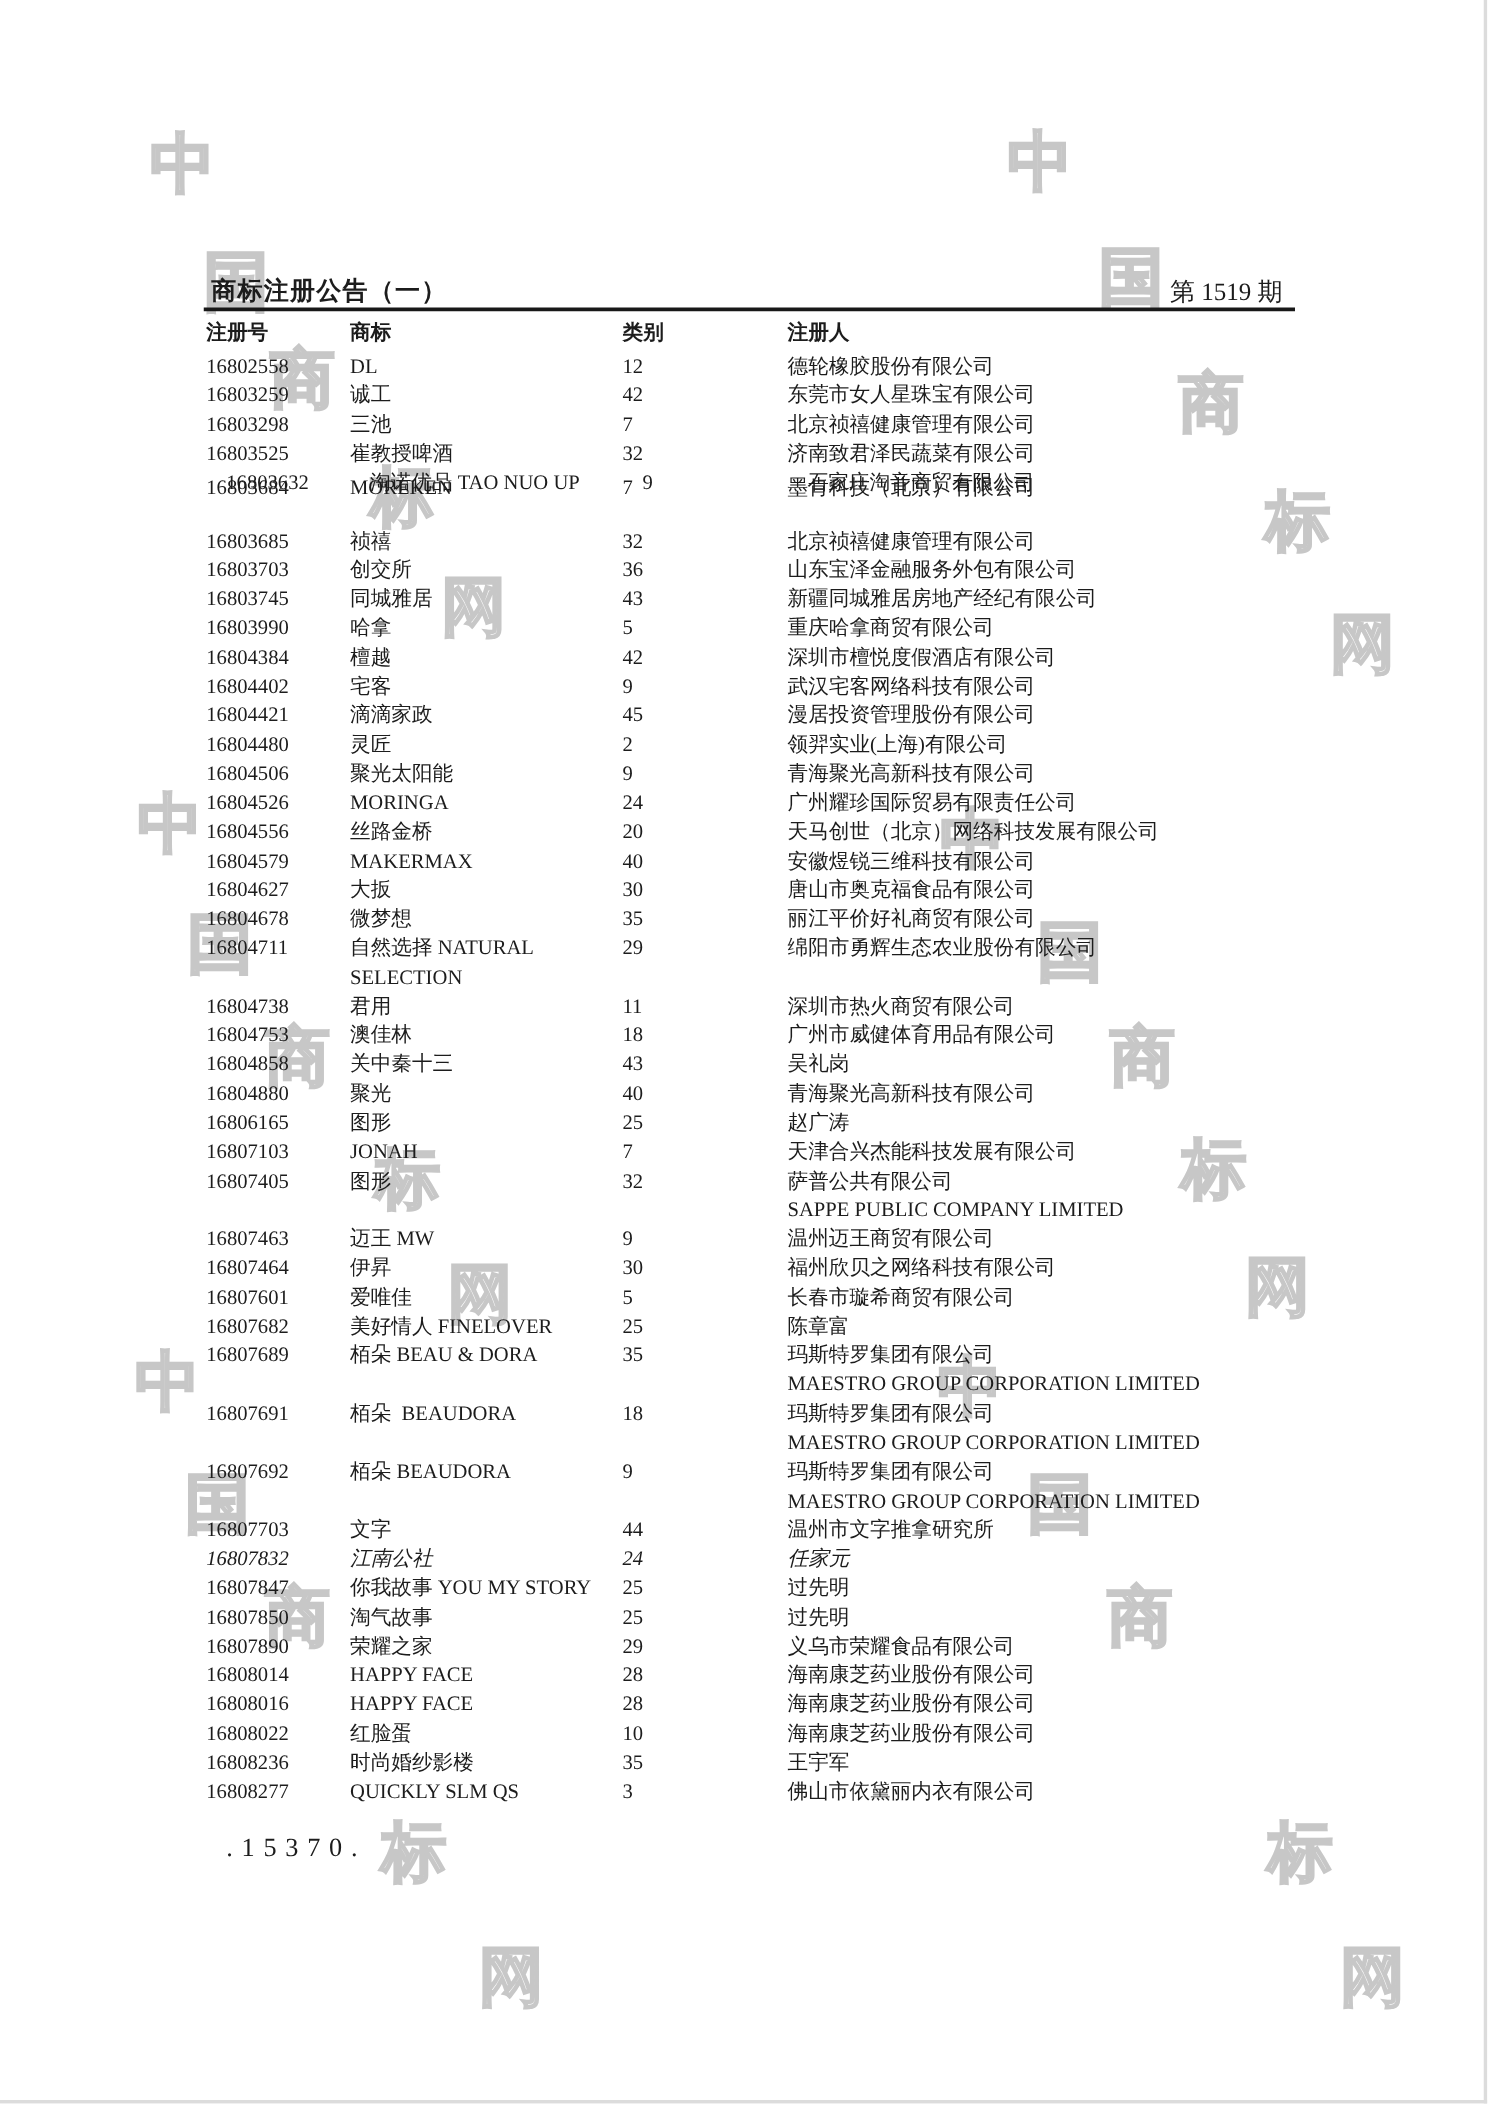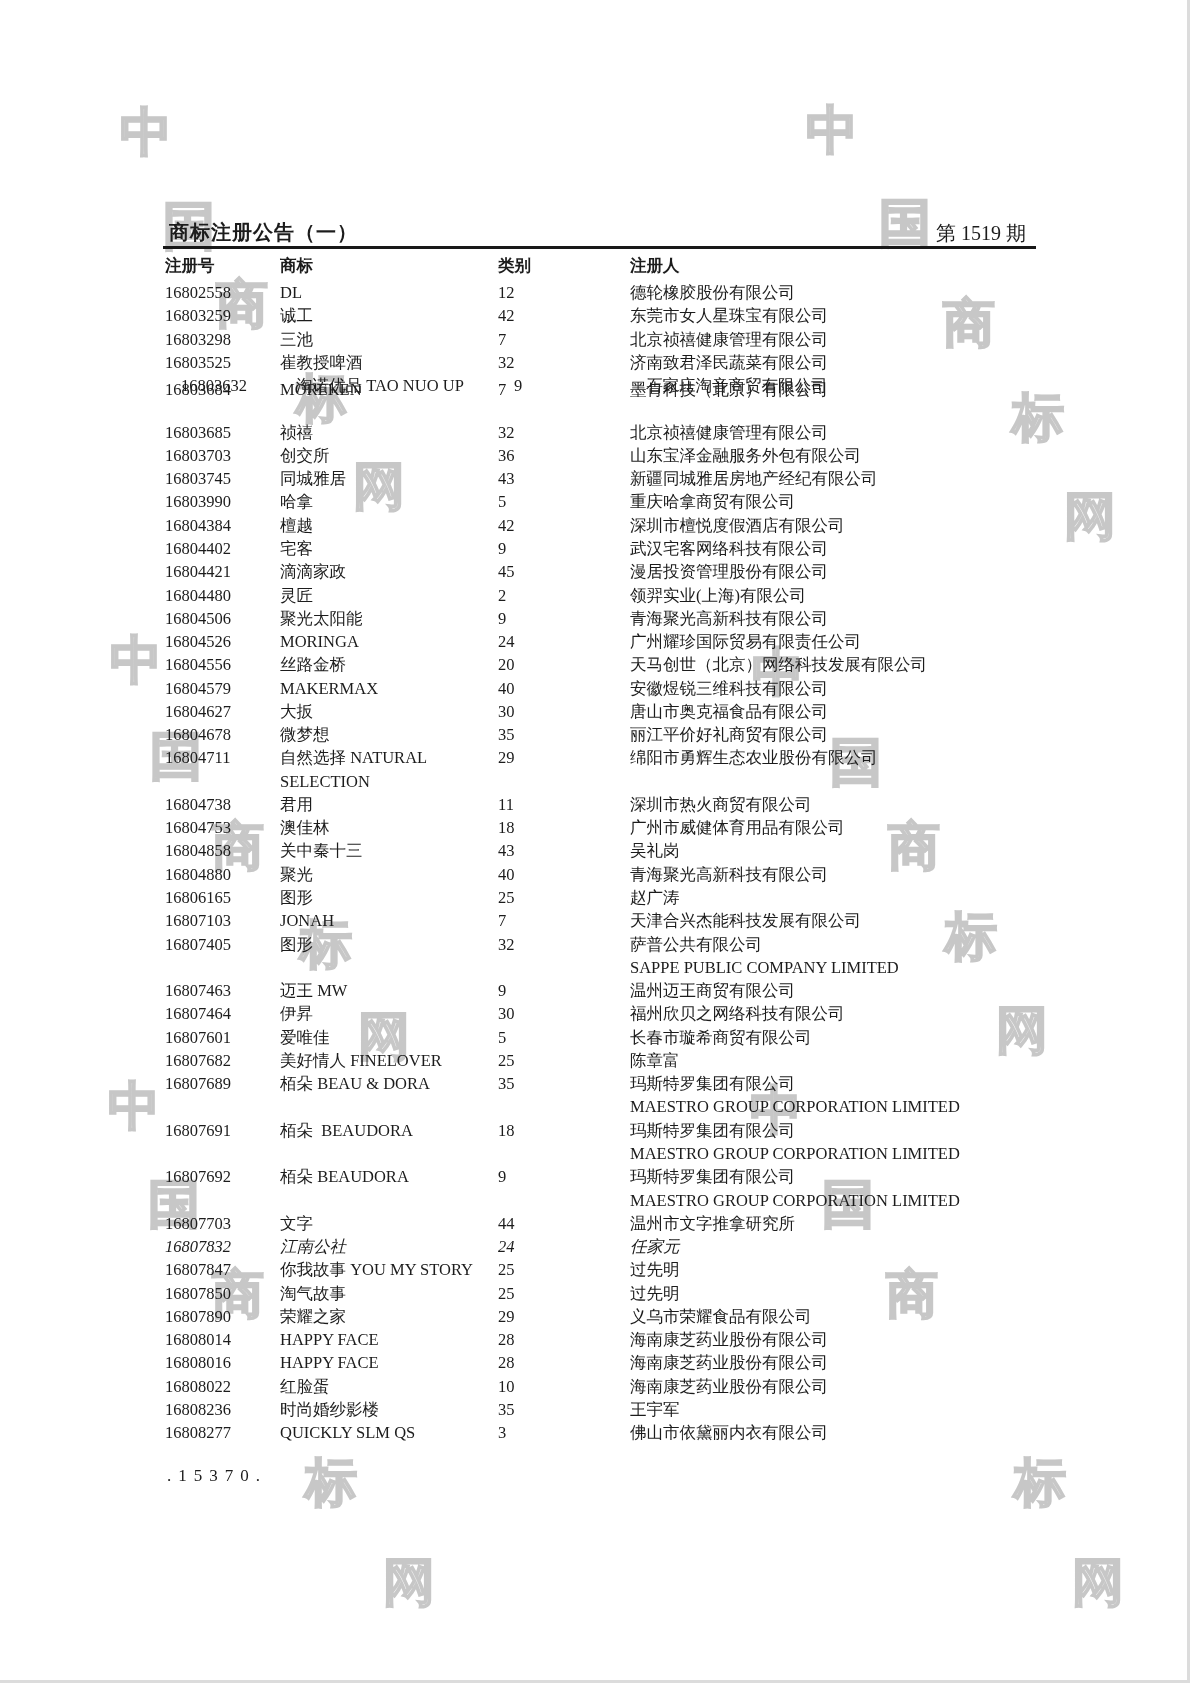--- a/index.html
+++ b/index.html
@@ -48,22 +48,22 @@
     font-size:16.5px;line-height:22px;white-space:pre;
   }
   .thead{position:absolute;left:0;top:255px;width:100%;height:24px;font-weight:bold;}
   .line{position:absolute;left:0;width:100%;height:24px;}
   .c-no{left:165px;}
   .c-mark{left:280px;}
   .c-cls{left:498px;}
   .c-reg{left:630px;}
 
   .pagenum{
-    position:absolute;left:167px;top:1466px;
-    font-size:17px;letter-spacing:7px;white-space:pre;
+    position:absolute;left:181px;top:1466px;
+    font-size:21px;letter-spacing:7px;white-space:pre;
   }
 </style>
 </head>
 <body>
 
 <div class="page">
   <div class="wm-layer" id="wm-layer">
       <span class="wm" style="left: 120px; top: 106px;">中</span>
       <span class="wm" style="left: 163px; top: 200px;">国</span>
       <span class="wm" style="left: 216px; top: 278px;">商</span>

